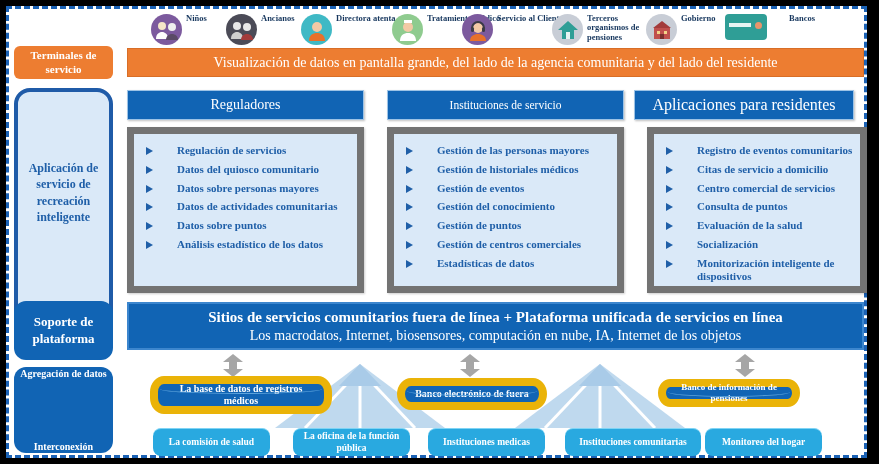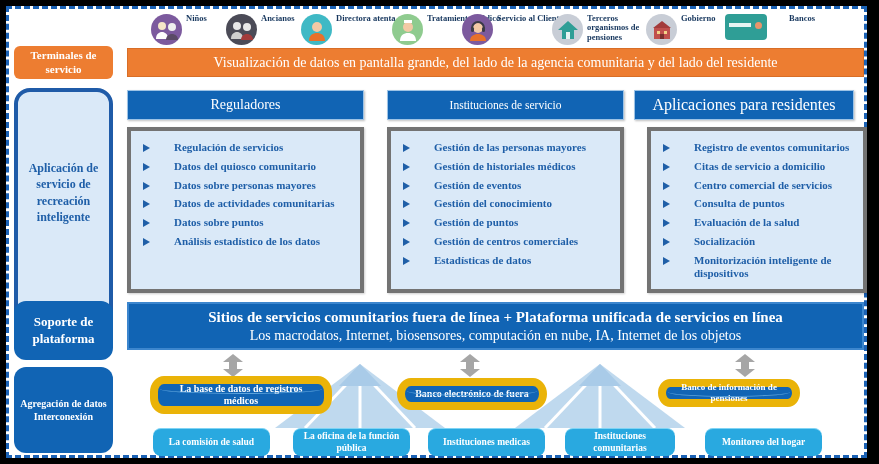--- a/index.html
+++ b/index.html
@@ -23,31 +23,31 @@
   .card-icon::after{content:'';position:absolute;right:5px;top:8px;width:7px;height:7px;border-radius:50%;background:#E8956B;}
 
   
   .rail{left:5px;width:99px;color:#fff;font-weight:bold;text-align:center;
         display:flex;flex-direction:column;align-items:center;justify-content:center;}
   .rail-orange{top:37px;height:33px;background:#ED7D31;border-radius:6px;font-size:11px;line-height:1.25;}
   .rail-app{top:79px;height:201px;background:#DAE9F8;border:4px solid #1F5BA8;border-radius:16px;
             color:#1F5FA8;font-size:12px;line-height:1.35;padding-bottom:58px;box-sizing:content-box;width:91px;}
   .rail-blue{background:#1164B4;border-radius:12px;}
   .rail-plat{top:292px;height:59px;font-size:13px;line-height:1.3;}
-  .rail-agg{top:358px;height:86px;font-size:10px;line-height:1.35;}
+  .rail-agg{top:358px;height:86px;font-size:10px;line-height:1.35;justify-content:space-between;}
 
   
   .banner-orange{left:118px;top:39px;width:737px;height:29px;background:#ED7D31;border:1px solid #D86E27;
                  color:#fff;font-size:14px;display:flex;align-items:center;justify-content:center;box-sizing:border-box;}
 
   
   .col-head{top:81px;height:30px;background:#1164B4;border:1px solid #9DC3E6;color:#fff;
             display:flex;align-items:center;justify-content:center;box-sizing:border-box;
             box-shadow:1px 1px 2px rgba(0,0,0,.25);}
-  .col-list{top:118px;height:166px;background:#DAE9F8;border:4px solid #737373;box-sizing:border-box;
+  .col-list{top:118px;height:166px;background:#DAE9F8;border:7px solid #737373;box-sizing:border-box;
             padding:10px 6px 0 8px;box-shadow:1px 1px 2px rgba(0,0,0,.2);}
   .li{display:flex;align-items:flex-start;margin-bottom:5px;}
   .blt{flex:0 0 auto;width:0;height:0;border-left:7px solid #1F5FA8;
        border-top:4.5px solid transparent;border-bottom:4.5px solid transparent;
        margin:3px 24px 0 4px;}
   .lit{font-size:11px;font-weight:bold;color:#1F5FA8;line-height:1.25;}
 
   
   .banner-dark{left:118px;top:293px;width:737px;height:48px;background:#1164B4;border:2px solid #3C86CE;
                color:#fff;text-align:center;box-sizing:border-box;display:flex;flex-direction:column;
@@ -292,16 +292,16 @@
     <polygon points="10,0 20,8 14,8 14,15 20,15 10,23 0,15 6,15 6,8 0,8" fill="#A6A6A6"></polygon>
   </svg>
 
   <div class="cyl cyl1">La base de datos de registros médicos</div>
   <div class="cyl cyl2">Banco electrónico de fuera</div>
   <div class="cyl cyl3">Banco de información de pensiones</div>
 
   <div class="abs src" style="left:144px;width:117px">La comisión de salud</div>
   <div class="abs src" style="left:284px;width:117px">La oficina de la función pública</div>
   <div class="abs src" style="left:419px;width:117px">Instituciones medicas</div>
-  <div class="abs src" style="left:556px;width:110px">Instituciones comunitarias</div>
+  <div class="abs src" style="left:556px;width:136px">Instituciones comunitarias</div>
   <div class="abs src" style="left:696px;width:117px">Monitoreo del hogar</div>
 
 </div>
 
 </body></html>

